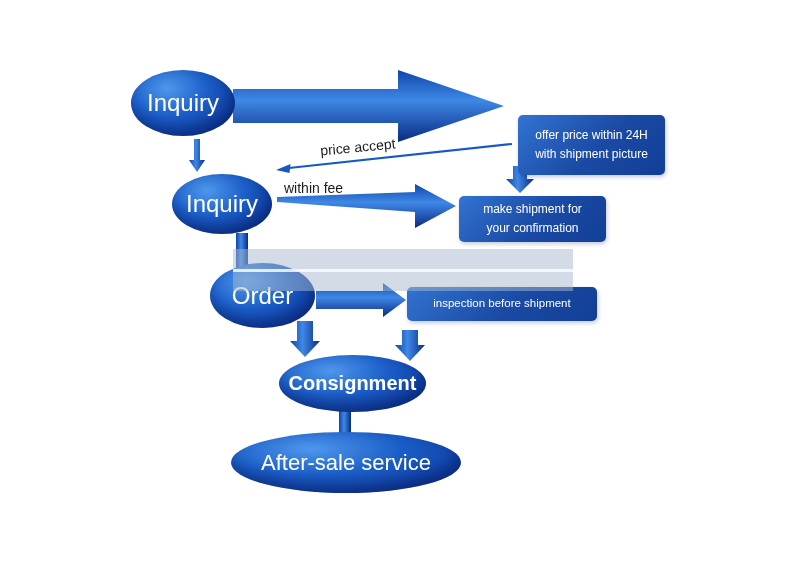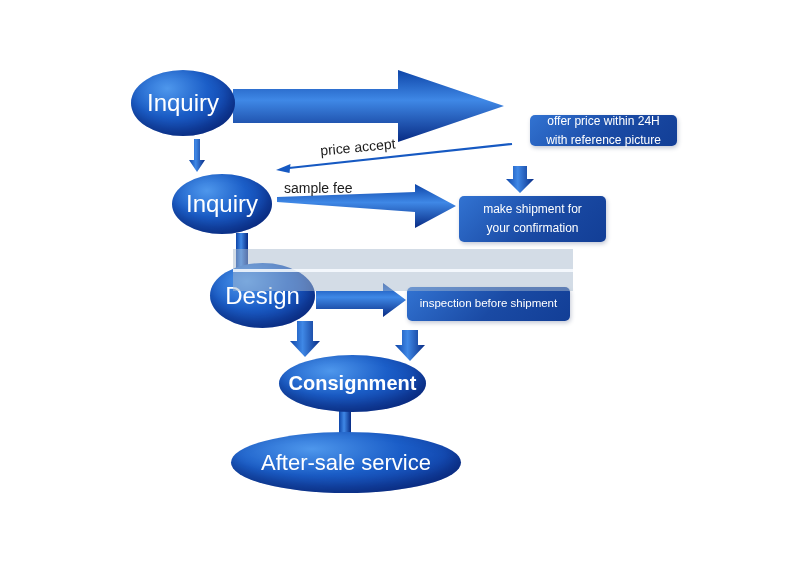--- a/index.html
+++ b/index.html
@@ -75,47 +75,47 @@
 
   <div class="ellipse" style="left:131px;top:70px;width:104px;height:66px;font-size:24px;">
     <span>Inquiry</span>
   </div>
 
   <div class="ellipse" style="left:172px;top:174px;width:100px;height:60px;font-size:24px;">
     <span>Inquiry</span>
   </div>
 
   <div class="ellipse" style="left:210px;top:263px;width:105px;height:65px;font-size:24px;">
-    <span>Design</span>
+    <span>Order</span>
   </div>
 
   <div class="ellipse" style="left:279px;top:355px;width:147px;height:57px;font-size:20px;font-weight:bold;">
     <span>Consignment</span>
   </div>
 
   <div class="ellipse" style="left:231px;top:432px;width:230px;height:61px;font-size:22px;">
     <span>After-sale service</span>
   </div>
 
-  <div class="box" style="left:530px;top:115px;width:147px;height:31px;">
+  <div class="box" style="left:518px;top:115px;width:147px;height:60px;">
     <span>offer price within 24H</span>
-    <span>with reference picture</span>
+    <span>with shipment picture</span>
   </div>
 
   <div class="box" style="left:459px;top:196px;width:147px;height:46px;">
     <span>make shipment for</span>
     <span>your confirmation</span>
   </div>
 
-  <div class="box" style="left:407px;top:287px;width:163px;height:34px;font-size:11.5px;justify-content:center;">
+  <div class="box" style="left:407px;top:287px;width:190px;height:34px;font-size:11.5px;justify-content:center;">
     <span>inspection before shipment</span>
   </div>
 
   <span class="edge-label" style="left:320px;top:139px;transform:rotate(-5.5deg);">price accept</span>
 
-  <span class="edge-label" style="left:284px;top:180px;">sample fee</span>
+  <span class="edge-label" style="left:284px;top:180px;">within fee</span>
 
   <div class="watermark">
     <div class="wm-line"></div>
     <div class="wm-line"></div>
   </div>
 
 </div>
 
 </body></html>

